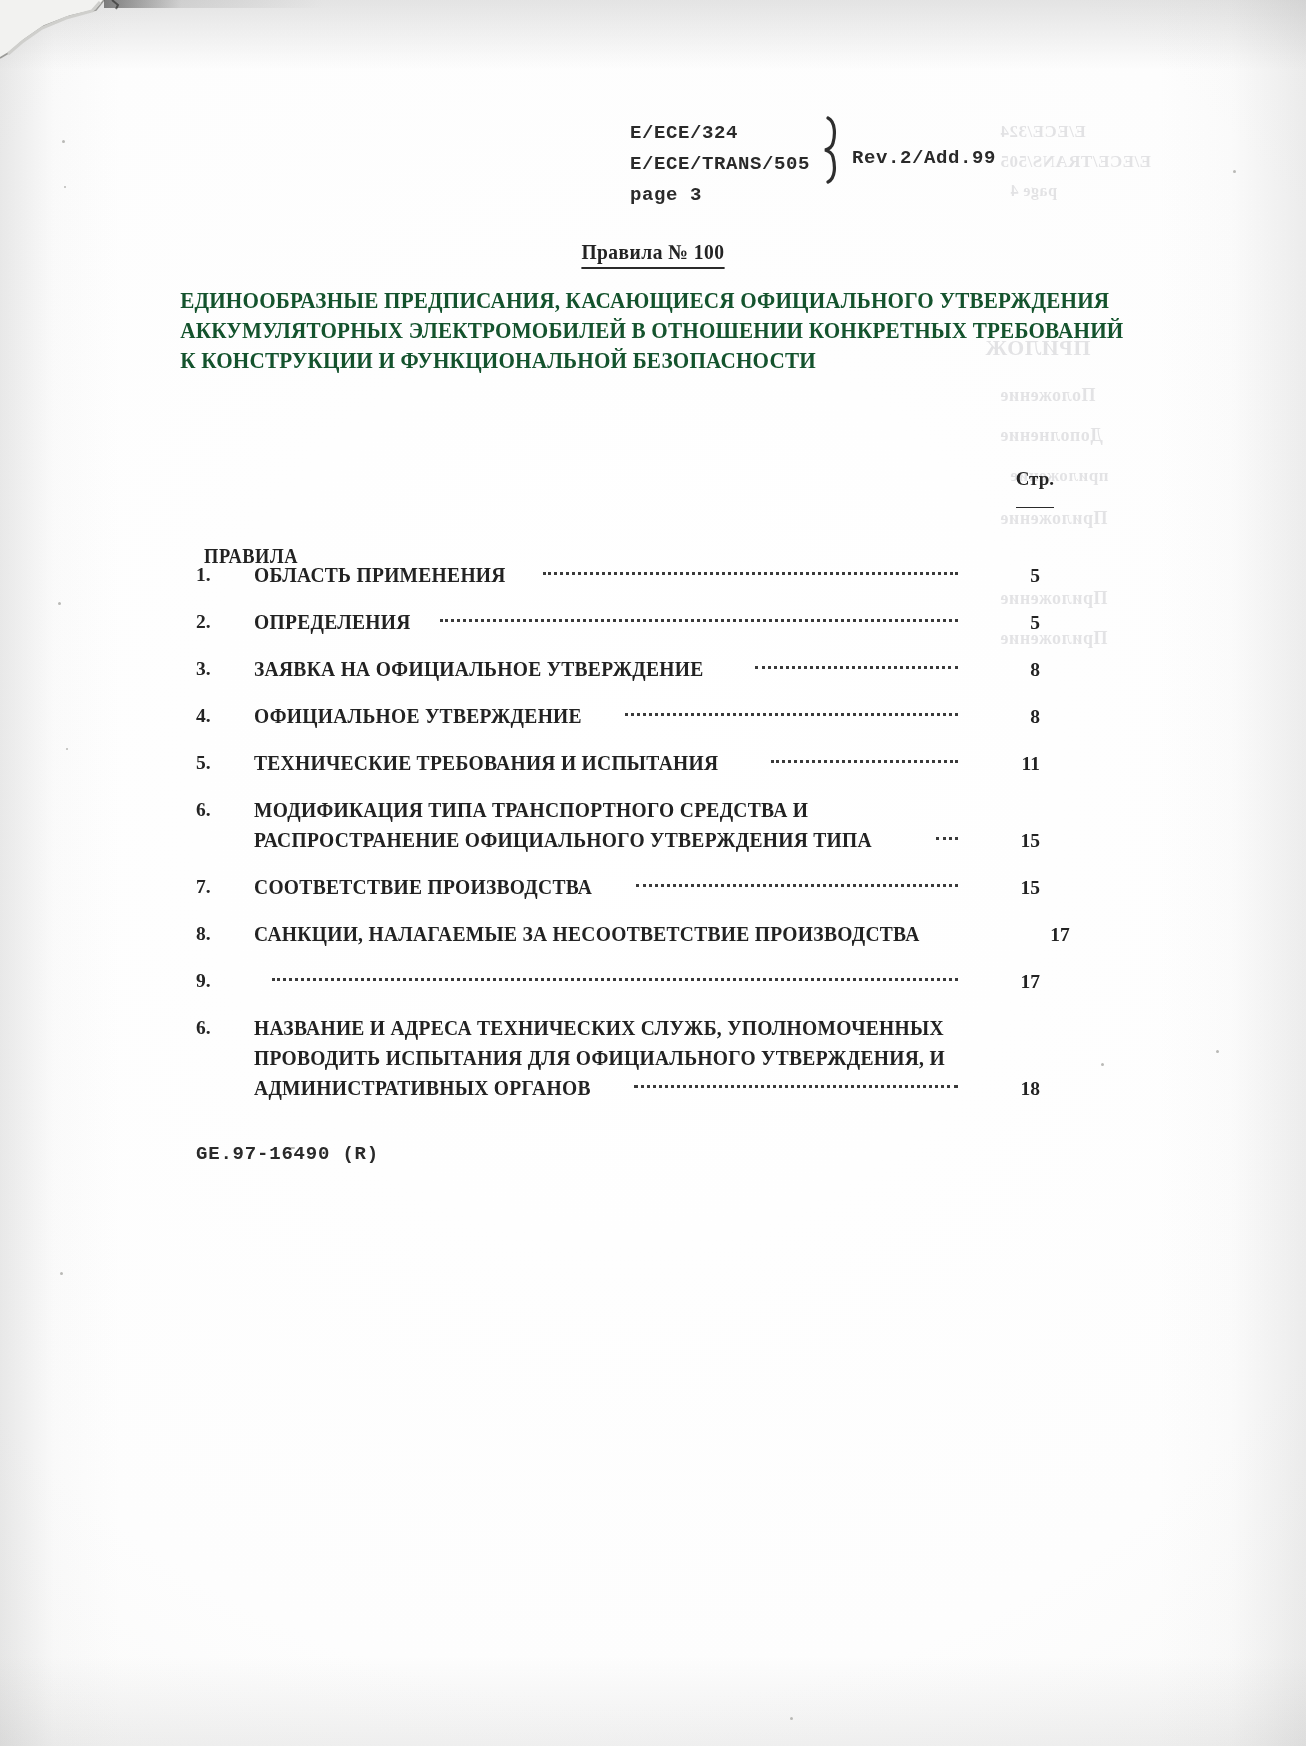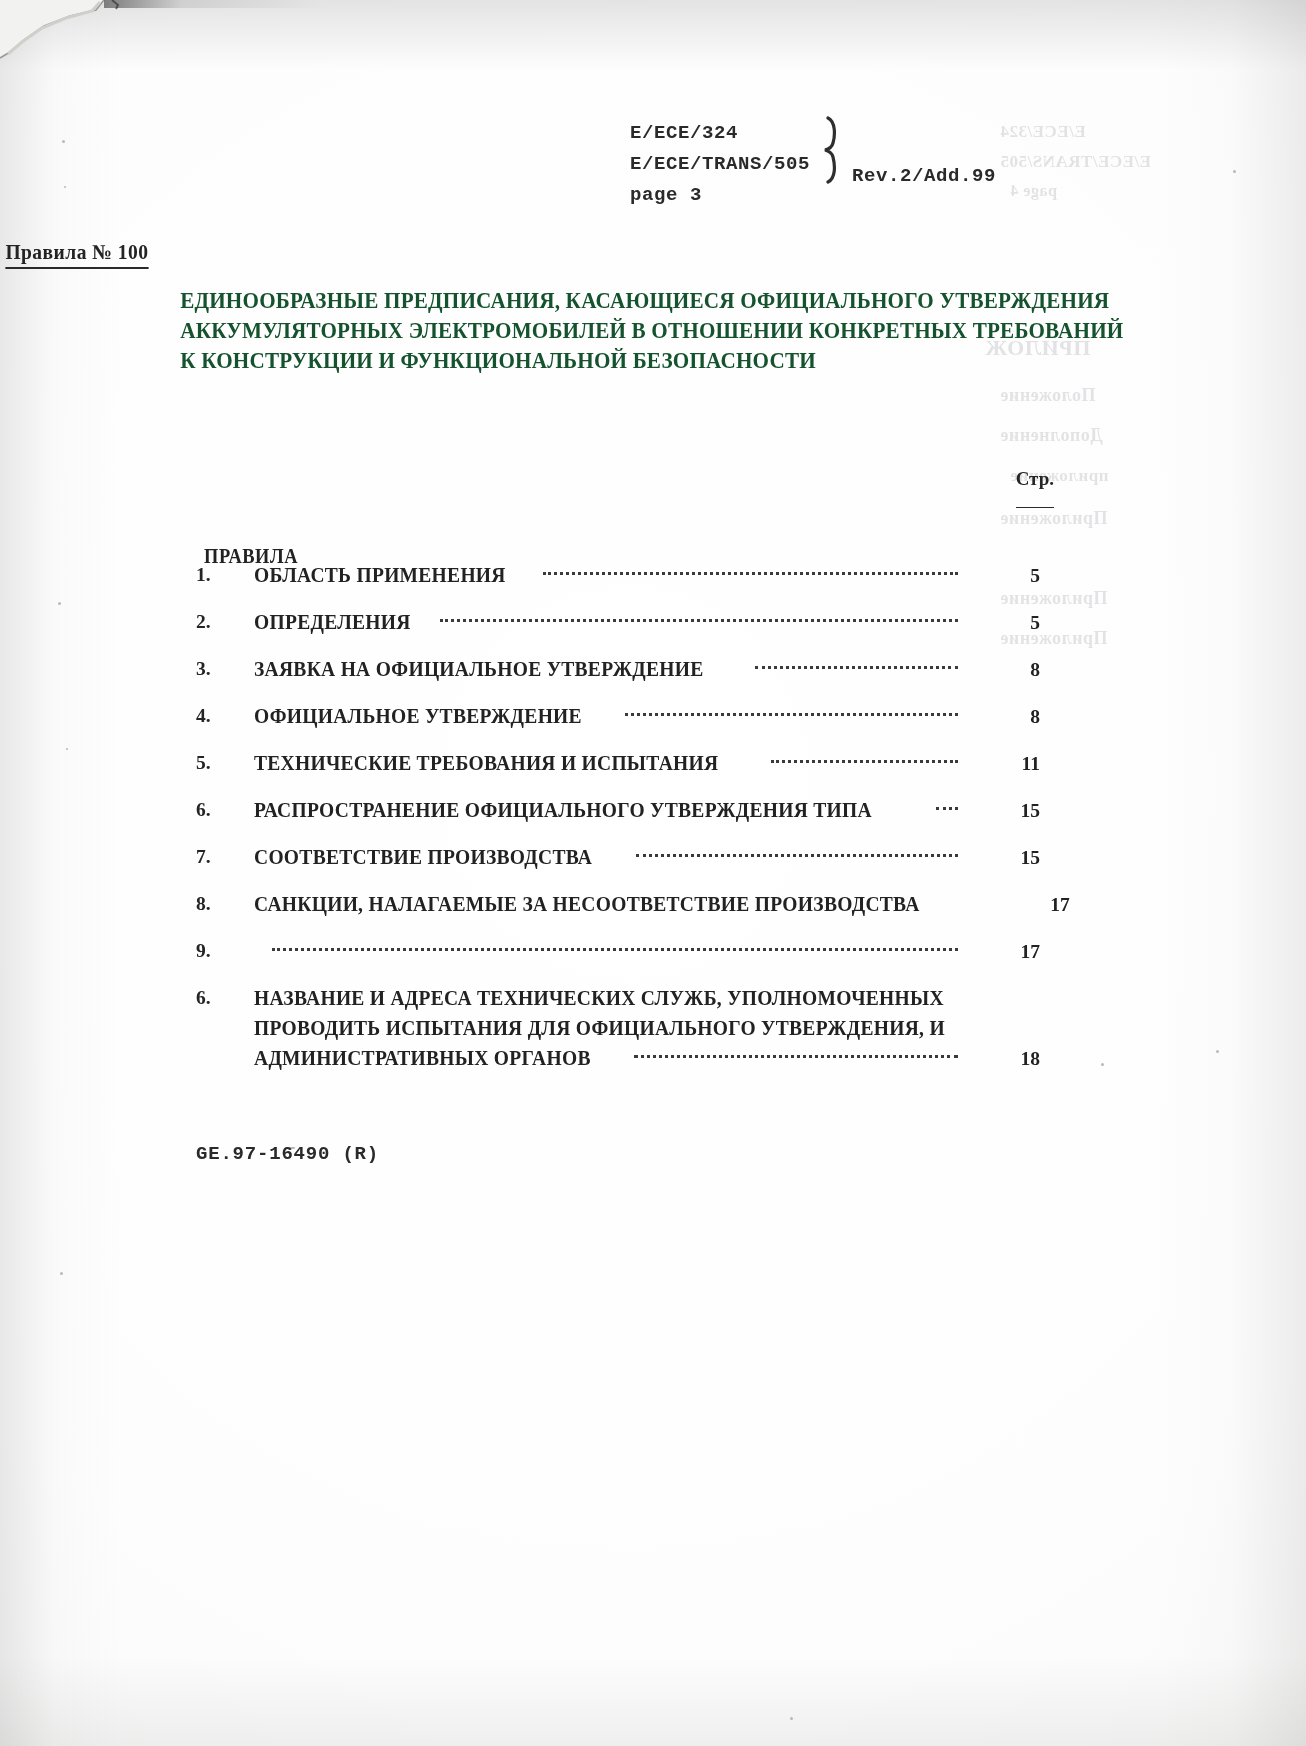--- a/index.html
+++ b/index.html
@@ -109,30 +109,31 @@
     top: 116px;
     width: 40px;
     height: 68px;
     color: #2e2e2e;
   }
   .brace svg { display:block; }
 
   .rev-line {
     position: absolute;
     left: 852px;
-    top: 161px;
+    top: 143px;
     font-size: 19px;
     line-height: 31px;
   }
 
   
   .reg-title {
     position: absolute;
     left: 0; right: 0;
     top: 240px;
+    text-align: center;
     font-family: "Liberation Serif", "DejaVu Serif", serif;
     font-weight: bold;
     font-size: 21px;
     letter-spacing: 0.5px;
     color: #232323;
   }
   .reg-title span.u {
     border-bottom: 2px solid #2a2a2a;
     padding-bottom: 2px;
     transform: scaleX(0.93);
@@ -405,20 +406,25 @@
                 <div class="leader-dots"></div>
               </div>
               <div class="toc-page">11</div>
             </div>
           </div>
         </div>
         <div class="toc-row">
           <div class="toc-num">6.</div>
           <div class="toc-body">
             <div class="toc-line">
+              <div class="toc-text"><i>МОДИФИКАЦИЯ ТИПА ТРАНСПОРТНОГО СРЕДСТВА И</i></div>
+              <div class="leader"></div>
+              <div class="toc-spacer-page"></div>
+            </div>
+            <div class="toc-line">
               <div class="toc-text"><i>РАСПРОСТРАНЕНИЕ ОФИЦИАЛЬНОГО УТВЕРЖДЕНИЯ ТИПА</i></div>
               <div class="leader">
                 <div class="leader-dots"></div>
               </div>
               <div class="toc-page">15</div>
             </div>
           </div>
         </div>
         <div class="toc-row">
           <div class="toc-num">7.</div>

